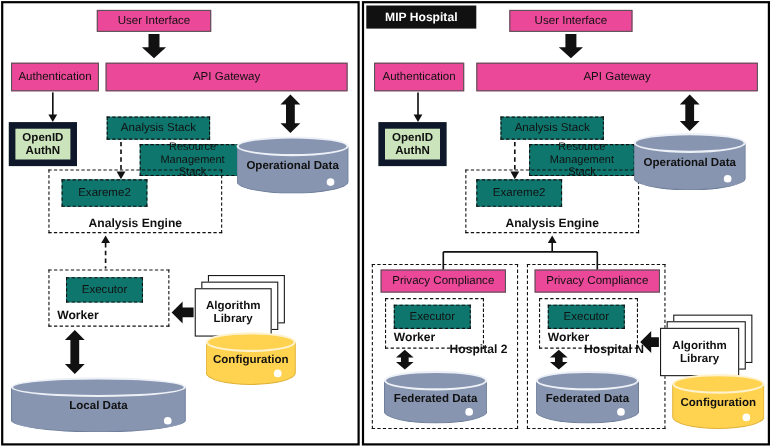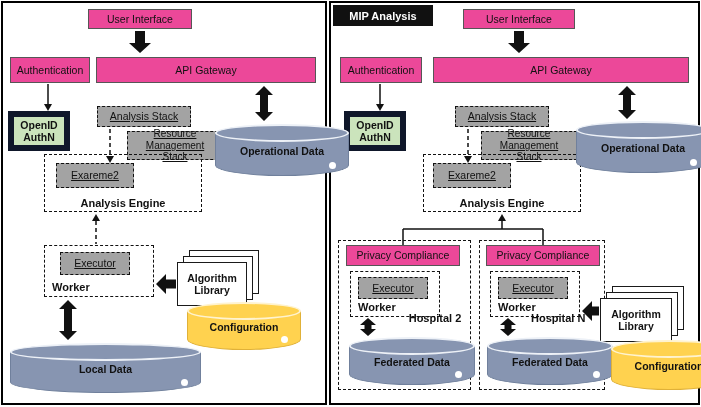--- a/index.html
+++ b/index.html
@@ -14,30 +14,30 @@
     display:flex; align-items:center; justify-content:center; text-align:center;
     background:#ec4899; border:1px solid #565656; font-size:10.5px; line-height:1.15;
   }
   .badge {
     display:flex; align-items:center; justify-content:center;
     background:#111; color:#fff; font-weight:bold; font-size:11px;
   }
   .green { background:#cbe4bc; border:6px solid #0f172a; font-weight:bold; }
   .dash {
     display:flex; align-items:center; justify-content:center; text-align:center;
-    background:#a3a3a3; border:1.6px dashed #111; font-size:10.5px; line-height:1.15;text-decoration:underline;
+    background:#0f766e; border:1.6px dashed #111; font-size:10.5px; line-height:1.15;
   }
   .frame { border:1.6px dashed #111; background:transparent; }
   .frame-label { position:absolute; font-weight:bold; font-size:11px; }
   .label-bc { left:0; right:0; bottom:2px; text-align:center; }
   .label-bl { left:7px; bottom:3px; }
   .wrap78 { display:inline-block; max-width:78px; font-size:10px; }
 
   
-  .cyl { position:absolute;padding-left:32px; }
+  .cyl { position:absolute; }
   .cyl-top { position:absolute; left:0; right:0; top:0; height:18px; border-radius:50%; box-sizing:border-box; z-index:2; }
   .cyl-body { position:absolute; left:0; right:0; top:9px; bottom:0; border-radius:0 0 50% 50% / 0 0 11px 11px; box-sizing:border-box; z-index:1; }
   .cyl-label { position:absolute; left:0; right:0; top:52%; transform:translateY(-50%); text-align:center; font-weight:bold; font-size:10.5px; z-index:3; }
   .cyl-dot { position:absolute; right:13px; bottom:7px; width:7px; height:7px; border-radius:50%; background:#fff; z-index:3; }
   .blue  .cyl-top  { background:#8795b1; border:2px solid #edf1f7; }
   .blue  .cyl-body { background:#8795b1; border:1px solid #70809c; border-top:none; }
   .yellow .cyl-top  { background:#ffd24f; border:2px solid #fff3cf; }
   .yellow .cyl-body { background:#ffd24f; border:1px solid #e0b138; border-top:none; }
 
   
@@ -98,21 +98,21 @@
     <span class="cyl-dot"></span>
   </div>
 
   <div class="cyl blue" style="left:10px;top:343px;width:159px;height:50px;">
     <div class="cyl-top"></div>
     <div class="cyl-body"></div>
     <span class="cyl-label">Local Data</span>
     <span class="cyl-dot"></span>
   </div>
 
-  <div class="abs badge" style="left:333px;top:5px;width:100px;height:21px;">MIP Analysis</div>
+  <div class="abs badge" style="left:333px;top:5px;width:100px;height:21px;">MIP Hospital</div>
   <div class="abs box" style="left:463px;top:9px;width:112px;height:20px;">User Interface</div>
   <div class="abs box" style="left:340px;top:57px;width:82px;height:26px;">Authentication</div>
   <div class="abs box" style="left:433px;top:57px;width:256px;height:26px;">API Gateway</div>
   <div class="abs box green" style="left:344px;top:111px;width:62px;height:40px;">OpenID AuthN</div>
   <div class="abs dash" style="left:455px;top:106px;width:94px;height:21px;">Analysis Stack</div>
   <div class="abs dash" style="left:481px;top:131px;width:96px;height:29px;">
     <span class="wrap78">Resource Management Stack</span>
   </div>
 
   <div class="abs frame" style="left:423px;top:154px;width:158px;height:58px;">

